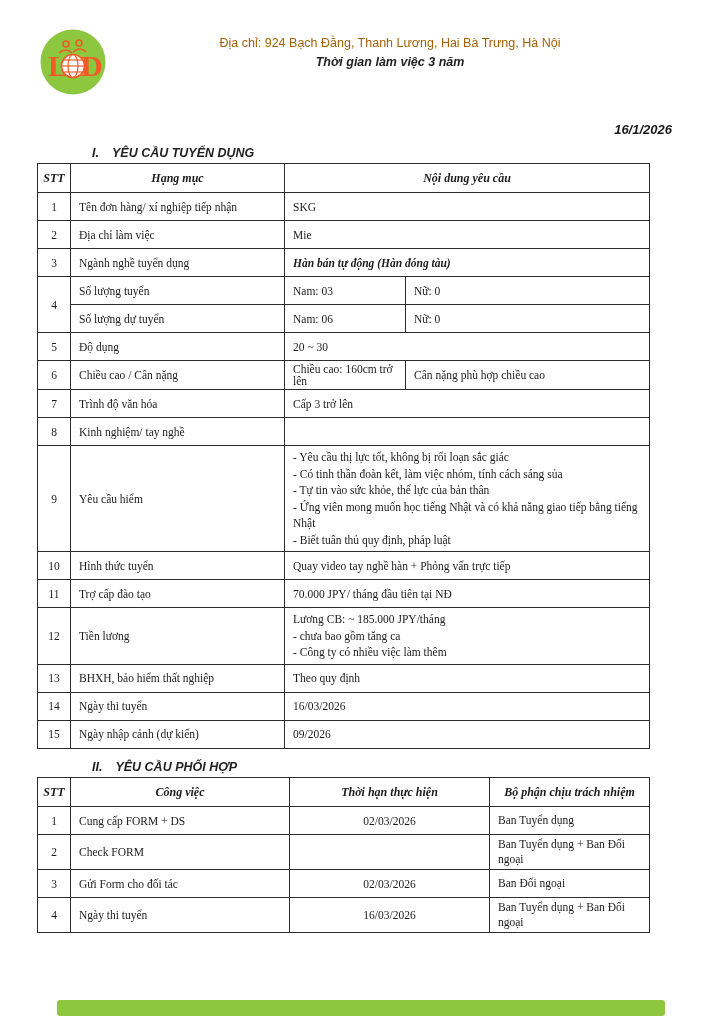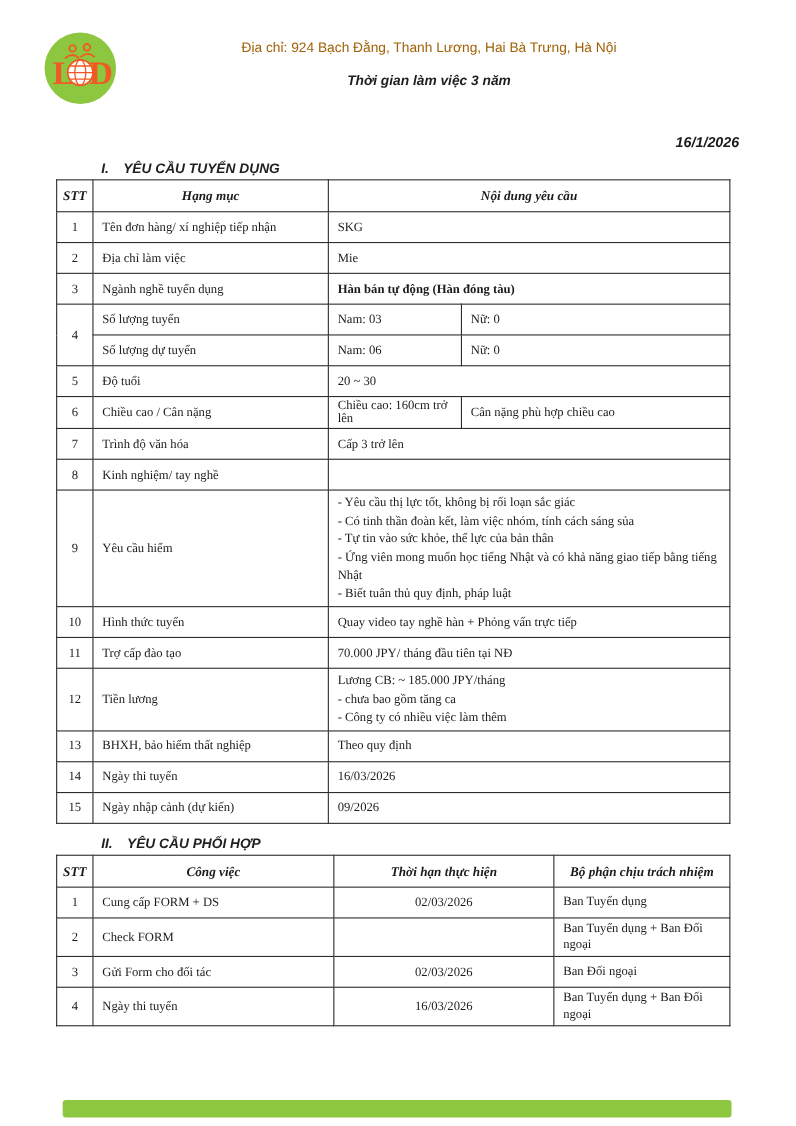--- a/index.html
+++ b/index.html
@@ -10,47 +10,47 @@
   }
   
   .logo { position: absolute; left: 39px; top: 28px; width: 68px; height: 68px; }
   .header-text {
     position: absolute; left: 100px; right: 44px; top: 31px; text-align: center;
     font-family: "Liberation Sans", sans-serif;
   }
   .company  { font-size: 13.5px; font-weight: bold; color: #45452e; }
   .address  { font-size: 12.5px; margin-top: 5px; color: #a16207; }
   .doc-title    { font-size: 17.5px; font-weight: bold; margin-top: 4px; color: #1f1f1f; letter-spacing: 0.2px; }
-  .doc-subtitle { font-size: 12.5px; font-weight: bold; font-style: italic; margin-top: 16px; color: #1f1f1f; }
+  .doc-subtitle { font-size: 12.5px; font-weight: bold; font-style: italic; margin-top: 5px; color: #1f1f1f; }
   .doc-date {
     position: absolute; top: 122px; right: 52px;
     font-family: "Liberation Sans", sans-serif; font-weight: bold; font-style: italic; font-size: 13px;
   }
   
   .sec-heading {
     position: absolute; left: 92px; font-family: "Liberation Sans", sans-serif;
     font-weight: bold; font-style: italic; font-size: 12.5px; color: #1f1f1f;
   }
   #sec1-heading { top: 146px; }
   #sec2-heading { top: 760px; }
   .sec-num { display: inline-block; margin-right: 13px; }
   
-  table { position: absolute; left: 51px; border-collapse: collapse; table-layout: fixed; font-size: 11.5px; }
+  table { position: absolute; left: 37px; border-collapse: collapse; table-layout: fixed; font-size: 11.5px; }
   #table1 { top: 163px; width: 612px; }
   #table2 { top: 777px; width: 612px; }
   td, th { border: 1px solid #2d2d2d; vertical-align: middle; padding: 2px 8px; overflow: hidden; }
   th { font-weight: bold; font-style: italic; font-size: 12px; text-align: center; padding: 4px 2px; }
   .stt { text-align: center; padding: 2px 2px; }
   .rh  > th { height: 29px; }
   .r28 > td { height: 28px; }
   .r9  > td { height: 102px; vertical-align: middle; }
   .r12 > td { height: 56px; }
   .r33 > td { height: 33px; }
   .bold { font-weight: normal; }
-  .bi { font-weight: bold; }
+  .bi { font-weight: bold; font-style: italic; }
   .center { text-align: center; }
   .lines { padding-top: 3px; padding-bottom: 3px; }
   .lines div { line-height: 16.5px; }
   .dept { line-height: 15px; }
   
   .footer-bar {
     position: absolute; left: 57px; top: 1000px; width: 608px; height: 16px;
     background: #8dc63f; border-radius: 3px;
   }
 </style>
@@ -118,21 +118,21 @@
       <td class="bold">Nam: 03</td>
       <td class="bold">Nữ: 0</td>
     </tr>
     <tr class="r28">
       <td>Số lượng dự tuyển</td>
       <td class="bold">Nam: 06</td>
       <td class="bold">Nữ: 0</td>
     </tr>
     <tr class="r28">
       <td class="stt">5</td>
-      <td>Độ tuổi</td>
+      <td>Độ dụng</td>
       <td colspan="2" class="bold">20 ~ 30</td>
     </tr>
     <tr class="r28">
       <td class="stt">6</td>
       <td>Chiều cao / Cân nặng</td>
       <td><span>Chiều cao: </span><span class="bold">160cm trở lên</span></td>
       <td><span>Cân nặng </span><span class="bold">phù hợp chiều cao</span></td>
     </tr>
     <tr class="r28">
       <td class="stt">7</td>

